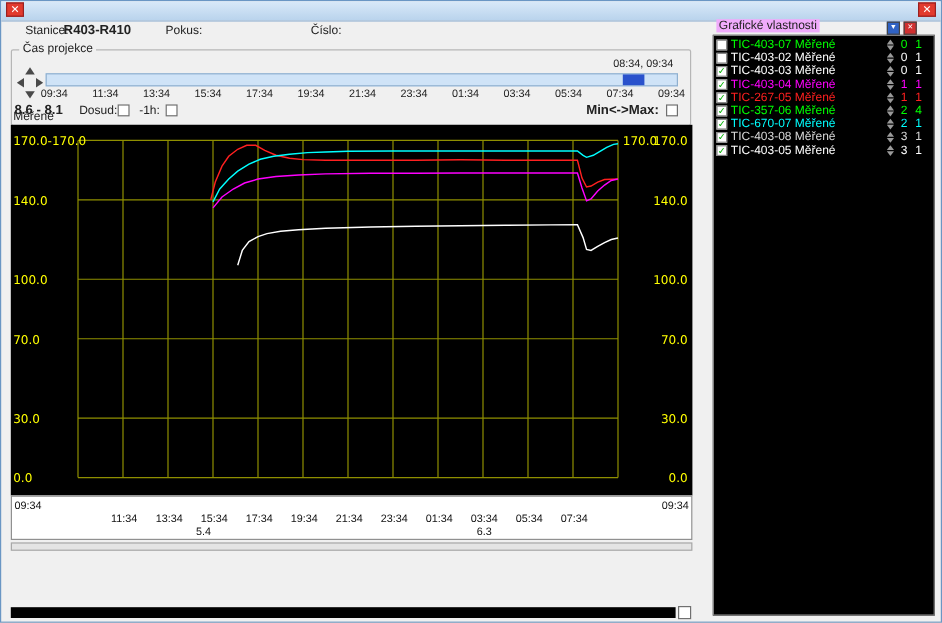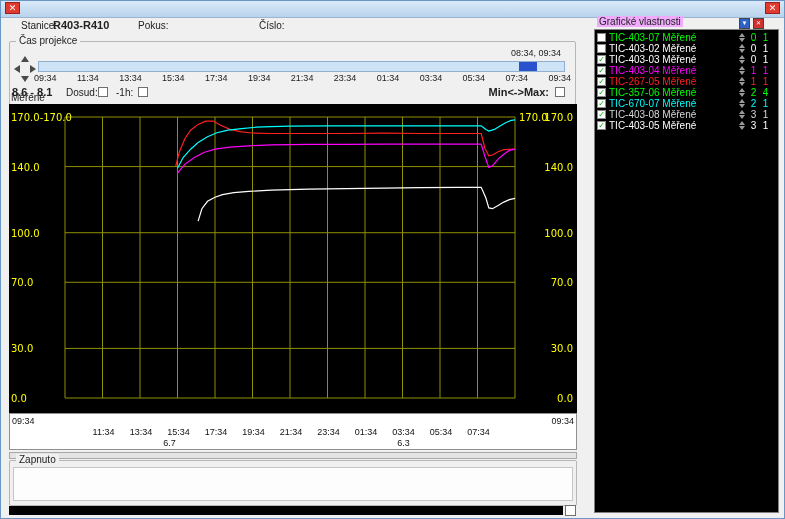--- a/index.html
+++ b/index.html
@@ -164,30 +164,26 @@
       <span class="bx" style="left:131px;top:13px">13:34</span>
       <span class="bx" style="left:168.5px;top:13px">15:34</span>
       <span class="bx" style="left:206px;top:13px">17:34</span>
       <span class="bx" style="left:243.5px;top:13px">19:34</span>
       <span class="bx" style="left:281px;top:13px">21:34</span>
       <span class="bx" style="left:318.5px;top:13px">23:34</span>
       <span class="bx" style="left:356px;top:13px">01:34</span>
       <span class="bx" style="left:393.5px;top:13px">03:34</span>
       <span class="bx" style="left:431px;top:13px">05:34</span>
       <span class="bx" style="left:468.5px;top:13px">07:34</span>
-      <span class="bx" style="left:159.5px;top:24px">6.7</span>
+      <span class="bx" style="left:159.5px;top:24px">5.4</span>
       <span class="bx" style="left:393.5px;top:24px">6.3</span>
     </div>
 
   <div class="hscroll"></div>
 
-  <div class="group" style="left:8px;top:459px;width:566px;height:44px">
-    <span class="glabel">Zapnuto</span>
-    <div class="zinner"></div>
-  </div>
 
   <div class="bbar"></div>
   <div class="bbox"></div>
 
   <div class="rpanel">
     <span class="plabel">Grafické vlastnosti</span>
     <div class="pbtn blue">▼</div>
     <div class="pbtn red">✕</div>
     <div class="plist" id="prop-rows">
         <div class="prop-row">

